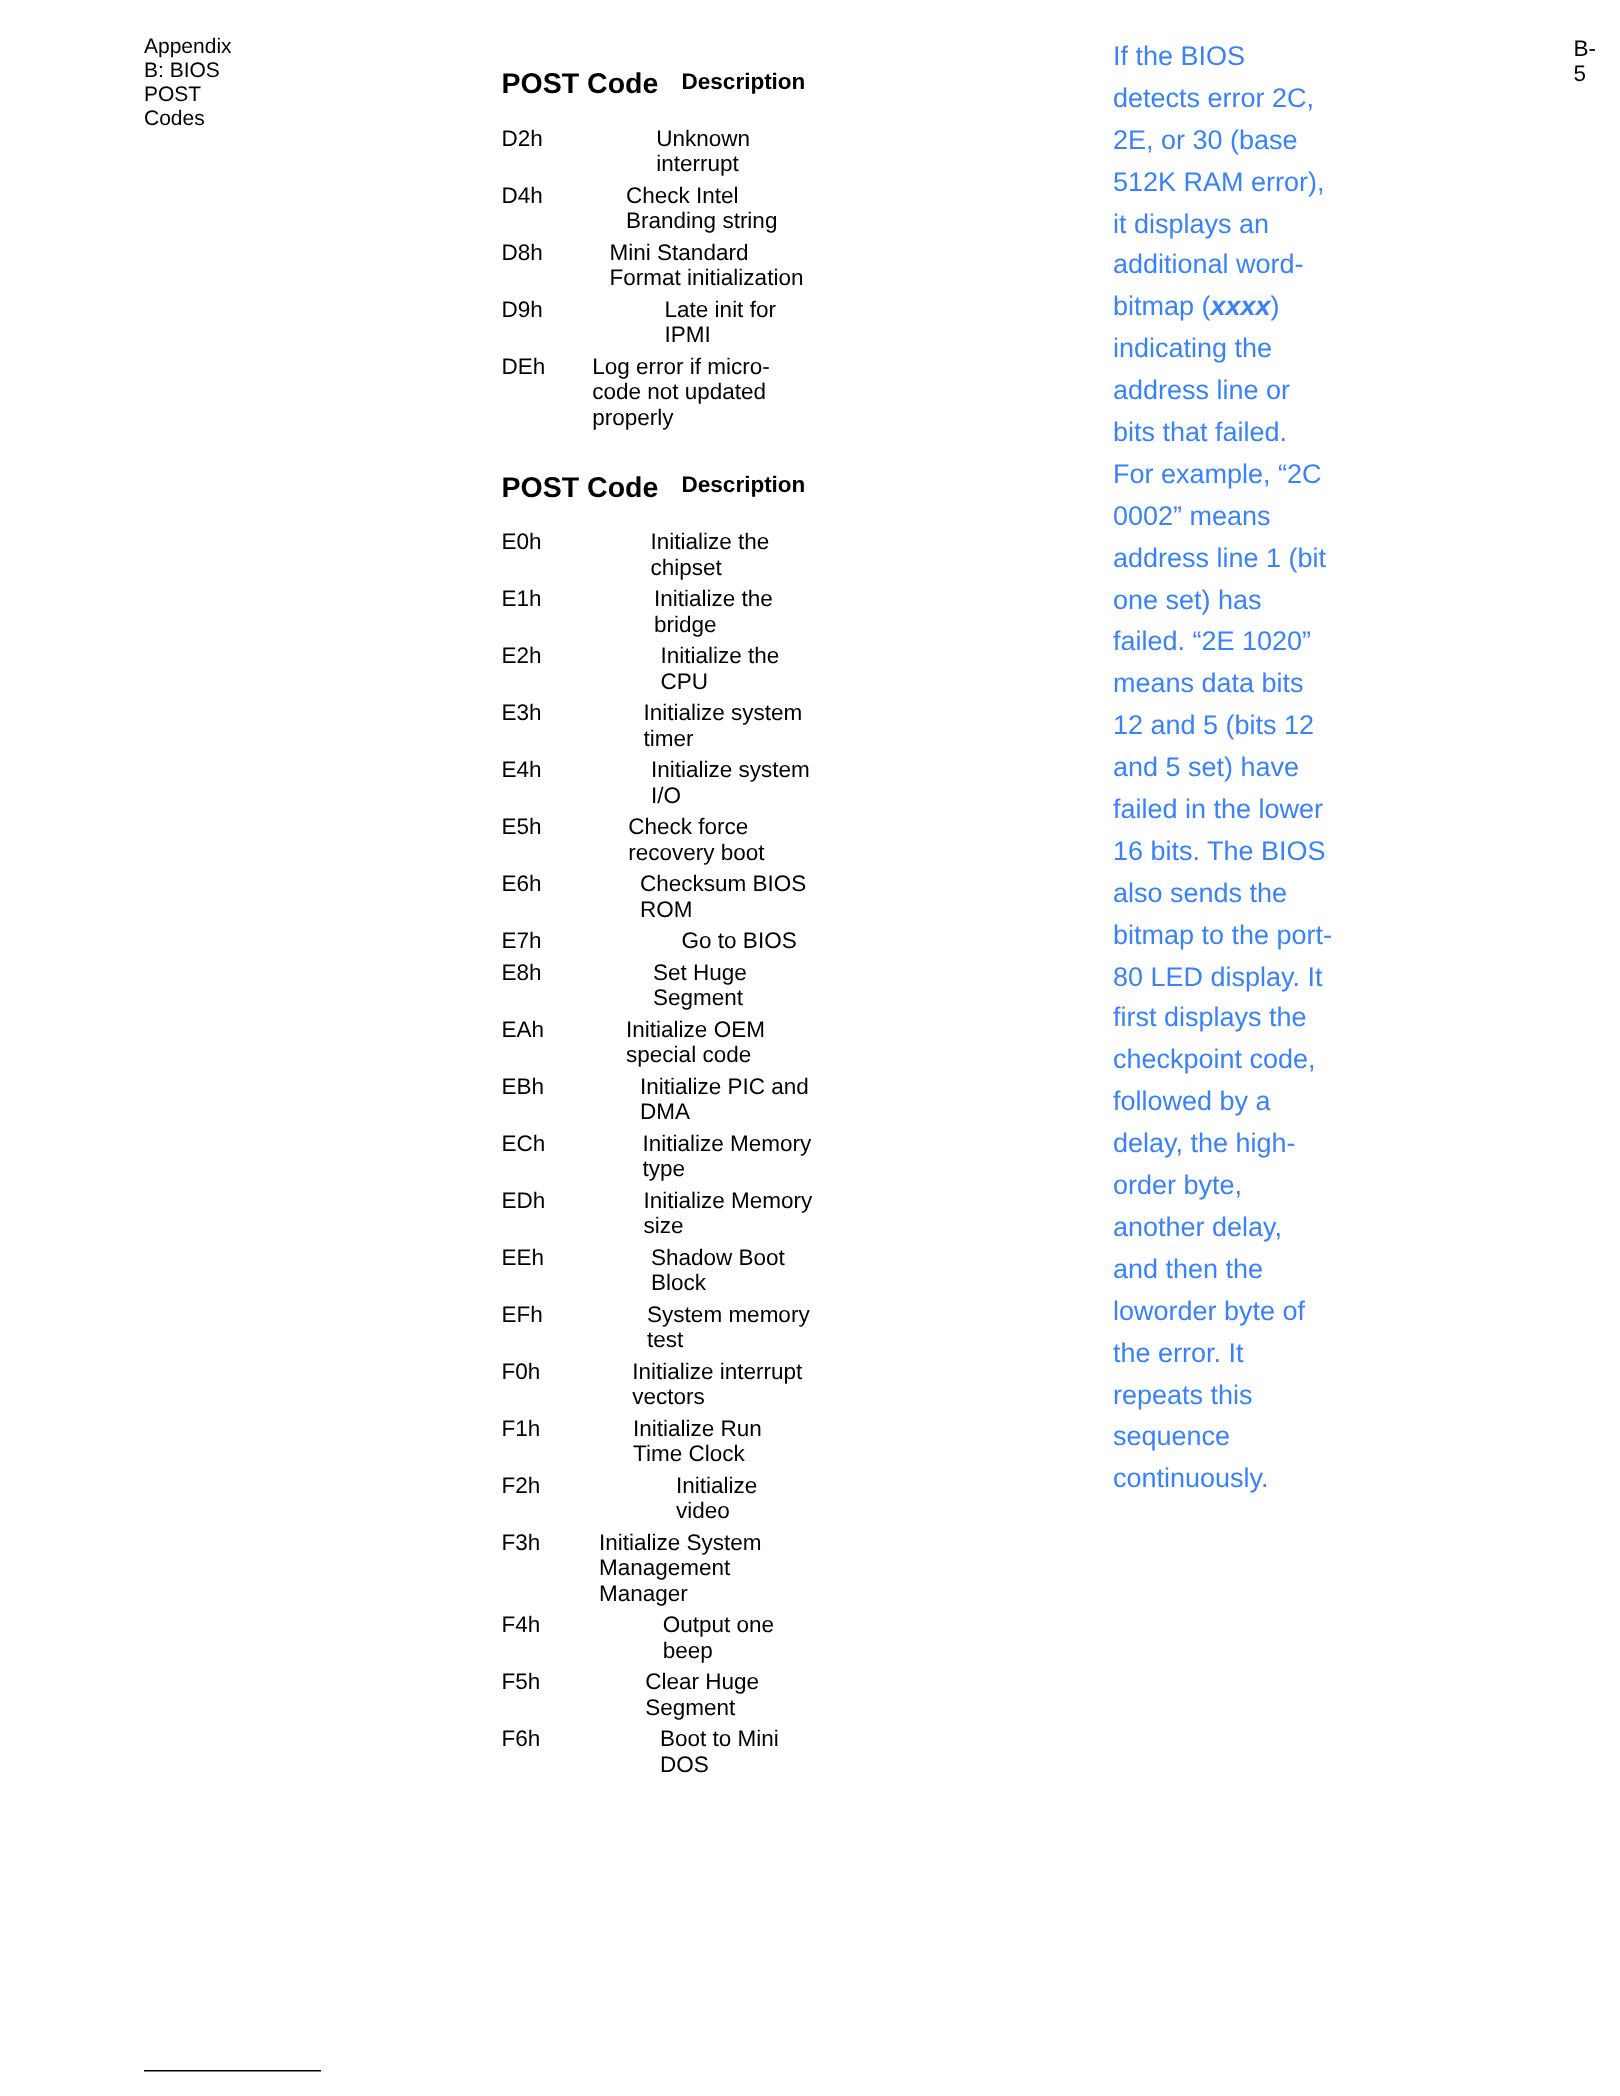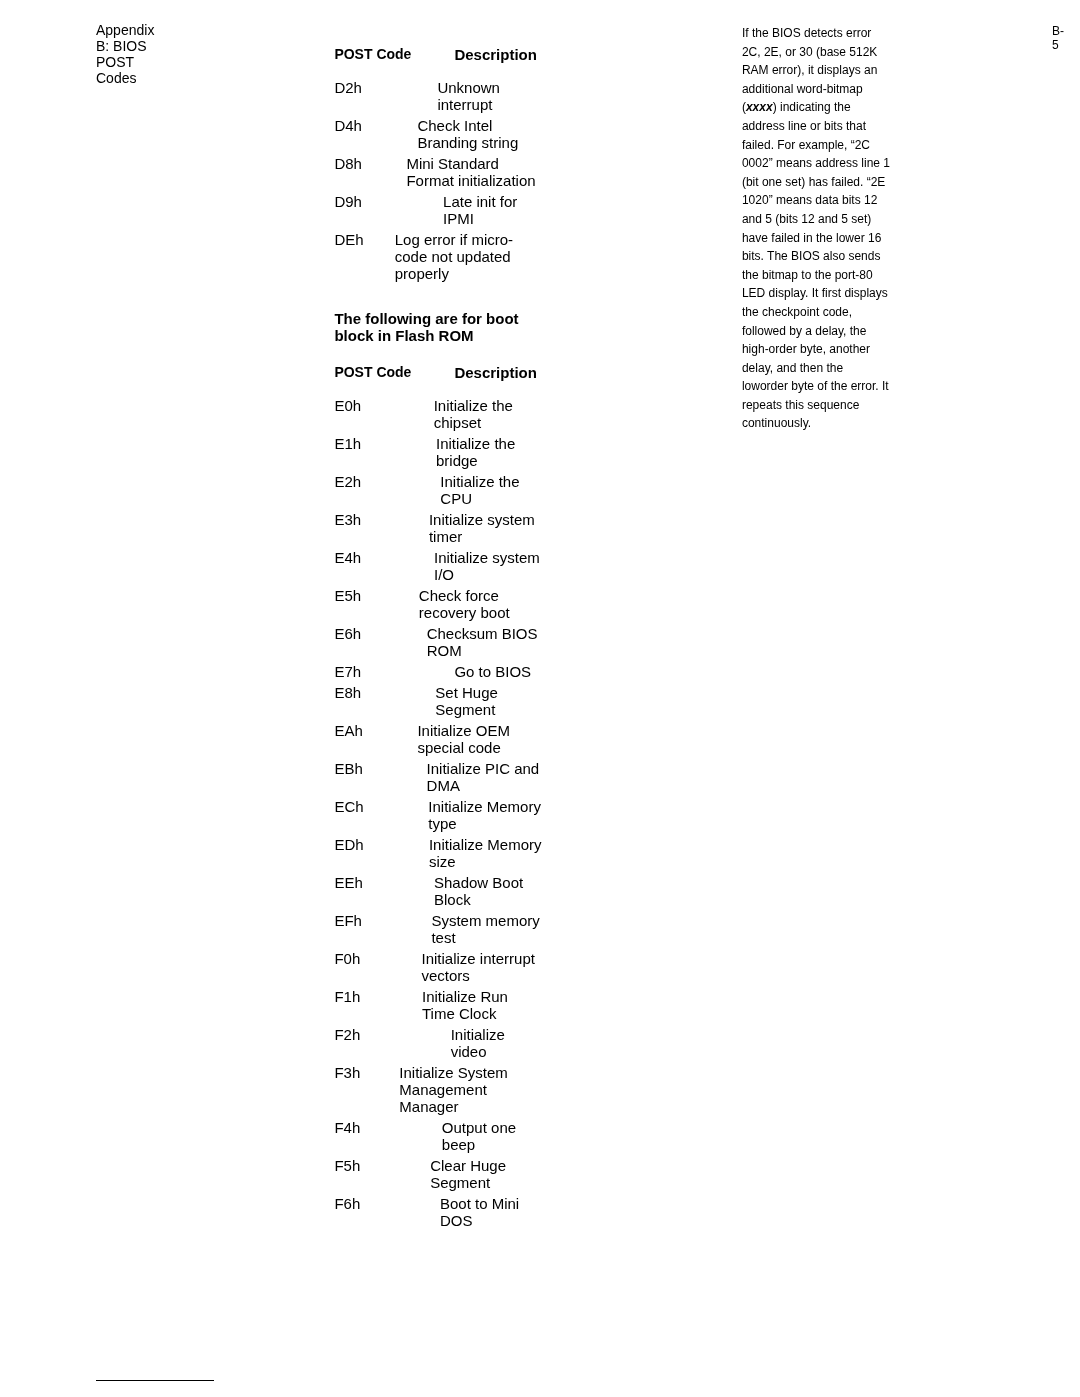--- a/index.html
+++ b/index.html
@@ -53,21 +53,21 @@
 
     .section-header {
       display: flex;
       gap: 0;
       margin-bottom: 16px;
     }
 
     .col-code {
       width: 120px;
       font-weight: bold;
-      font-size: 14px;
+      font-size: 19px;
     }
 
     .col-desc {
       font-weight: bold;
       font-size: 15px;
     }
 
     .table-rows {
       margin-bottom: 28px;
     }
@@ -92,41 +92,41 @@
       font-size: 15px;
       margin-bottom: 20px;
     }
 
     .footer-area {
       padding: 0 80px 0 120px;
       margin-top: 8px;
     }
 
     .footer-note {
-      font-size: 12px;
+      font-size: 18px;
       line-height: 1.55;
-      color: #000000;
+      color: #3b82f6;
     }
 
     .footer-note .italic {
       font-style: italic;
       font-weight: bold;
     }
 
     .bottom-rule {
       border: none;
       border-top: 1px solid #000;
       margin: 20px 40px 0 40px;
     }
 
     .page-number-bar {
       display: flex;
       justify-content: flex-start;
       padding: 8px 0 20px 0;
-      font-size: 12px;
+      font-size: 15px;
     }
   </style>
 </head>
 <body>
 
 <div class="page-container">
 
   <div style="padding: 0 40px;">
     <hr class="top-rule">
   </div>
@@ -158,21 +158,20 @@
         <div class="table-row">
           <span class="row-code">D9h</span>
           <span class="row-desc">Late init for IPMI</span>
         </div>
         <div class="table-row">
           <span class="row-code">DEh</span>
           <span class="row-desc">Log error if micro-code not updated properly</span>
         </div>
       </div>
 
-    <p class="section-title">The following are for boot block in Flash ROM</p>
 
     <div class="section-header">
       <span class="col-code">POST Code</span>
       <span class="col-desc">Description</span>
     </div>
 
     <div class="table-rows" id="section2-rows">
     <div class="table-row">
           <span class="row-code">E0h</span>
           <span class="row-desc">Initialize the chipset</span>

